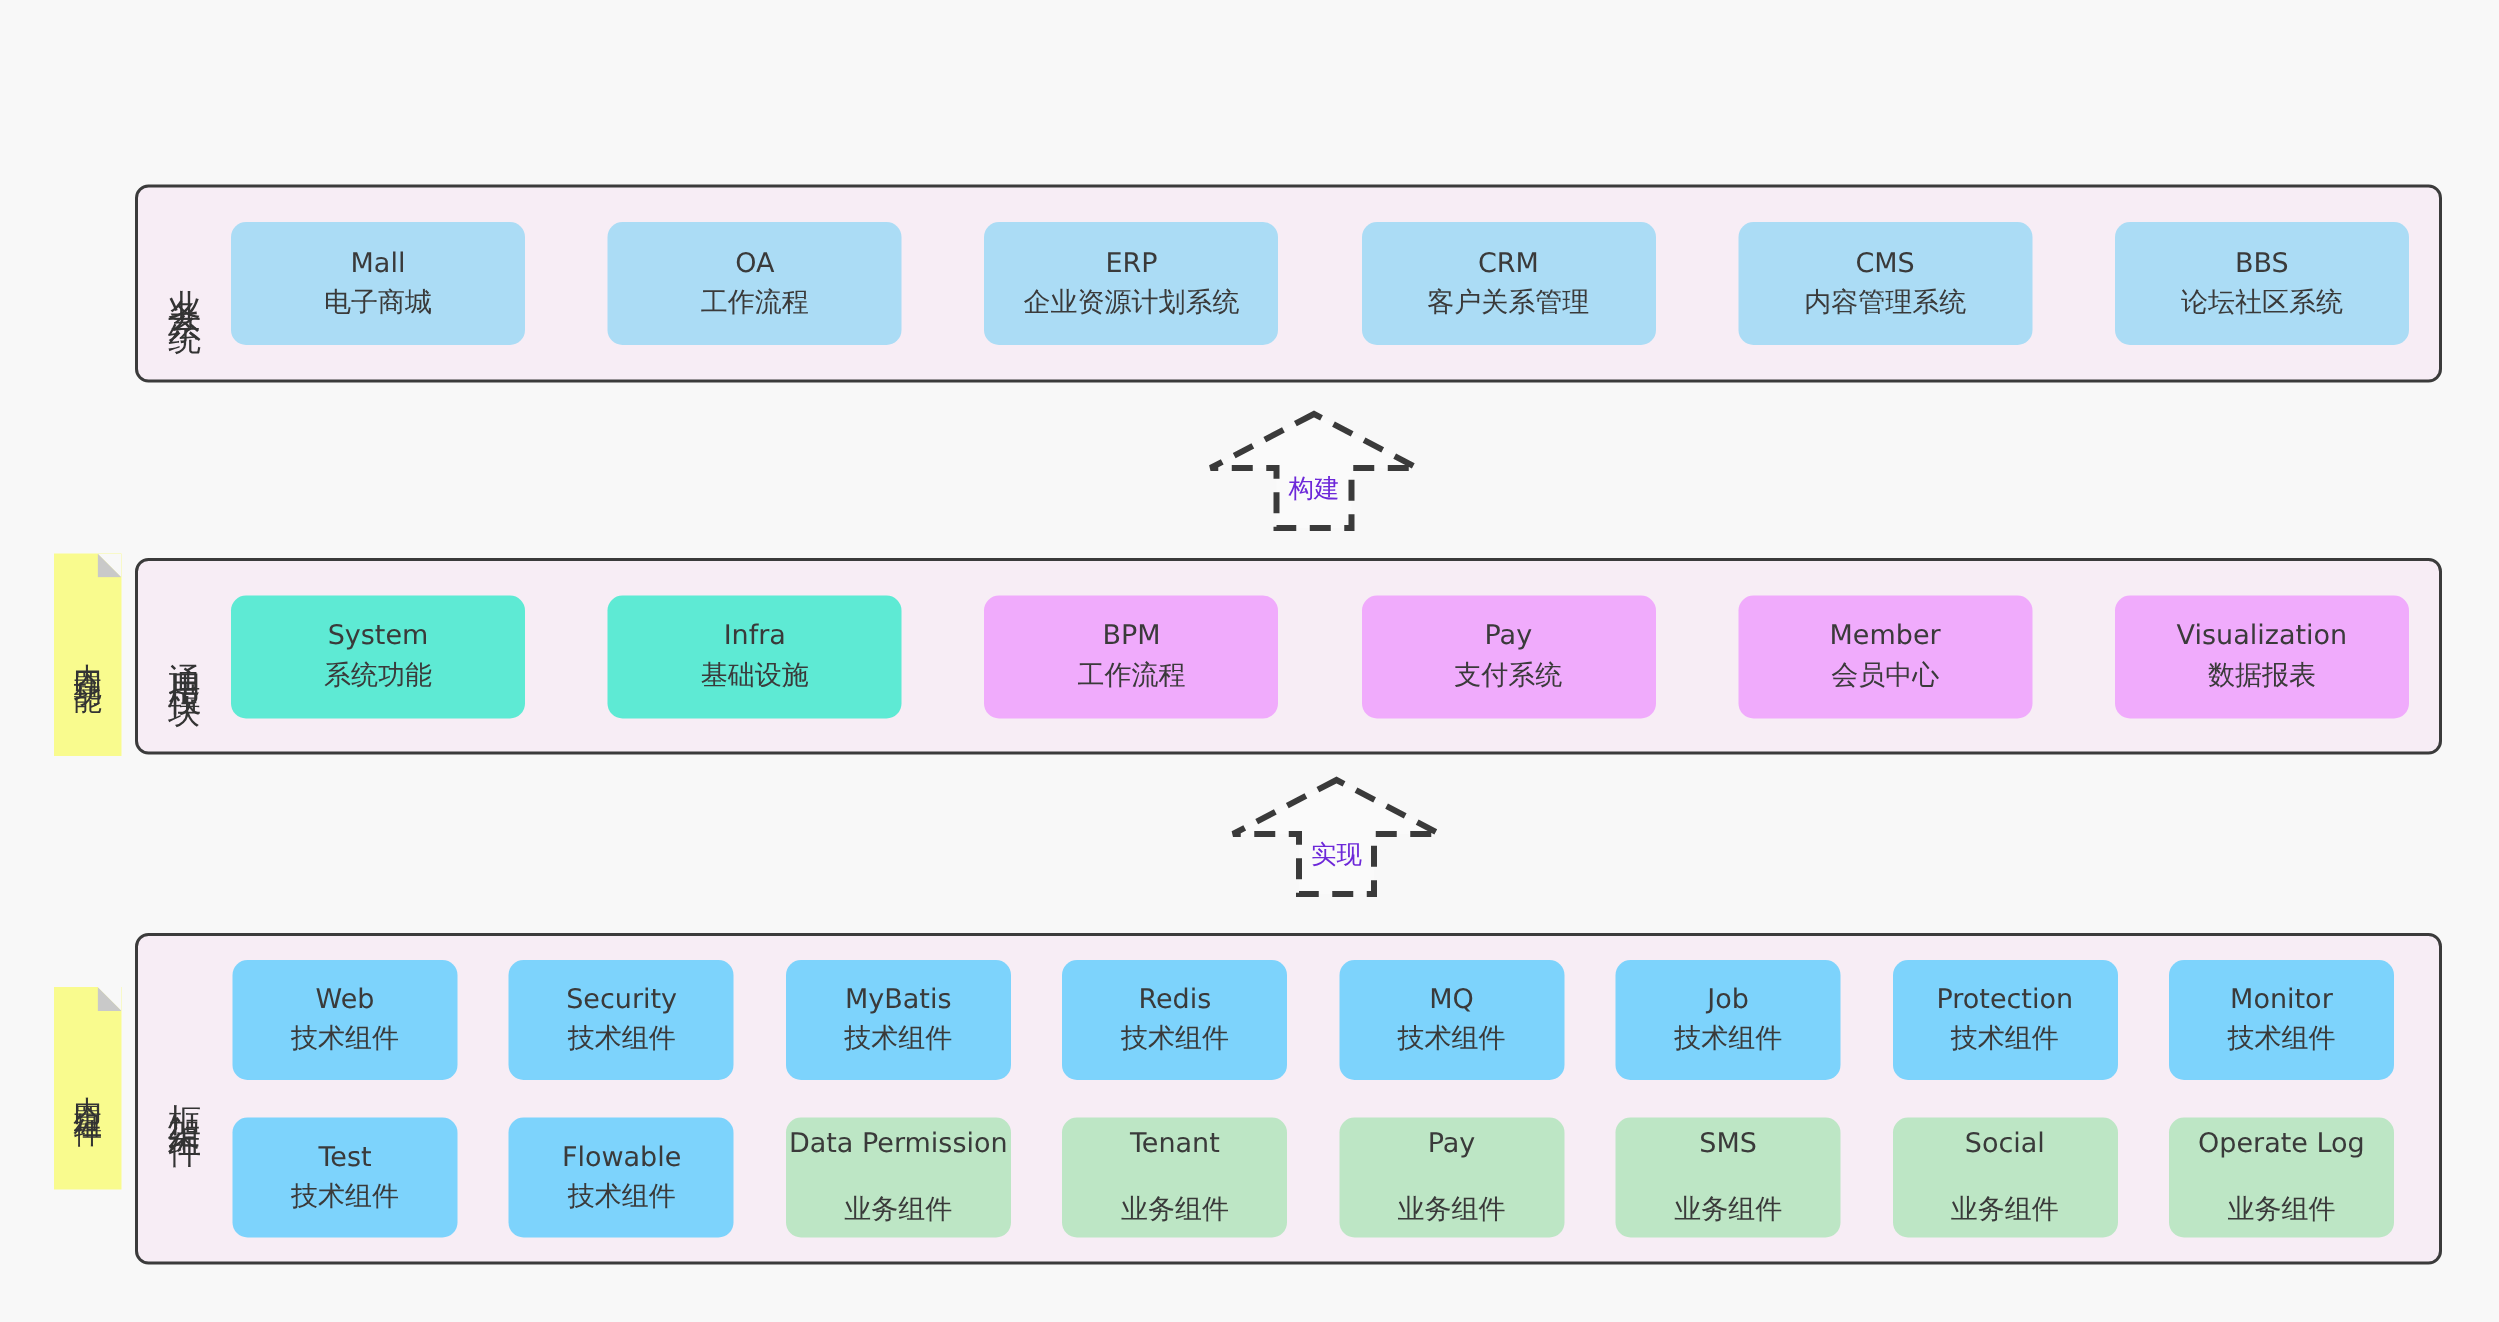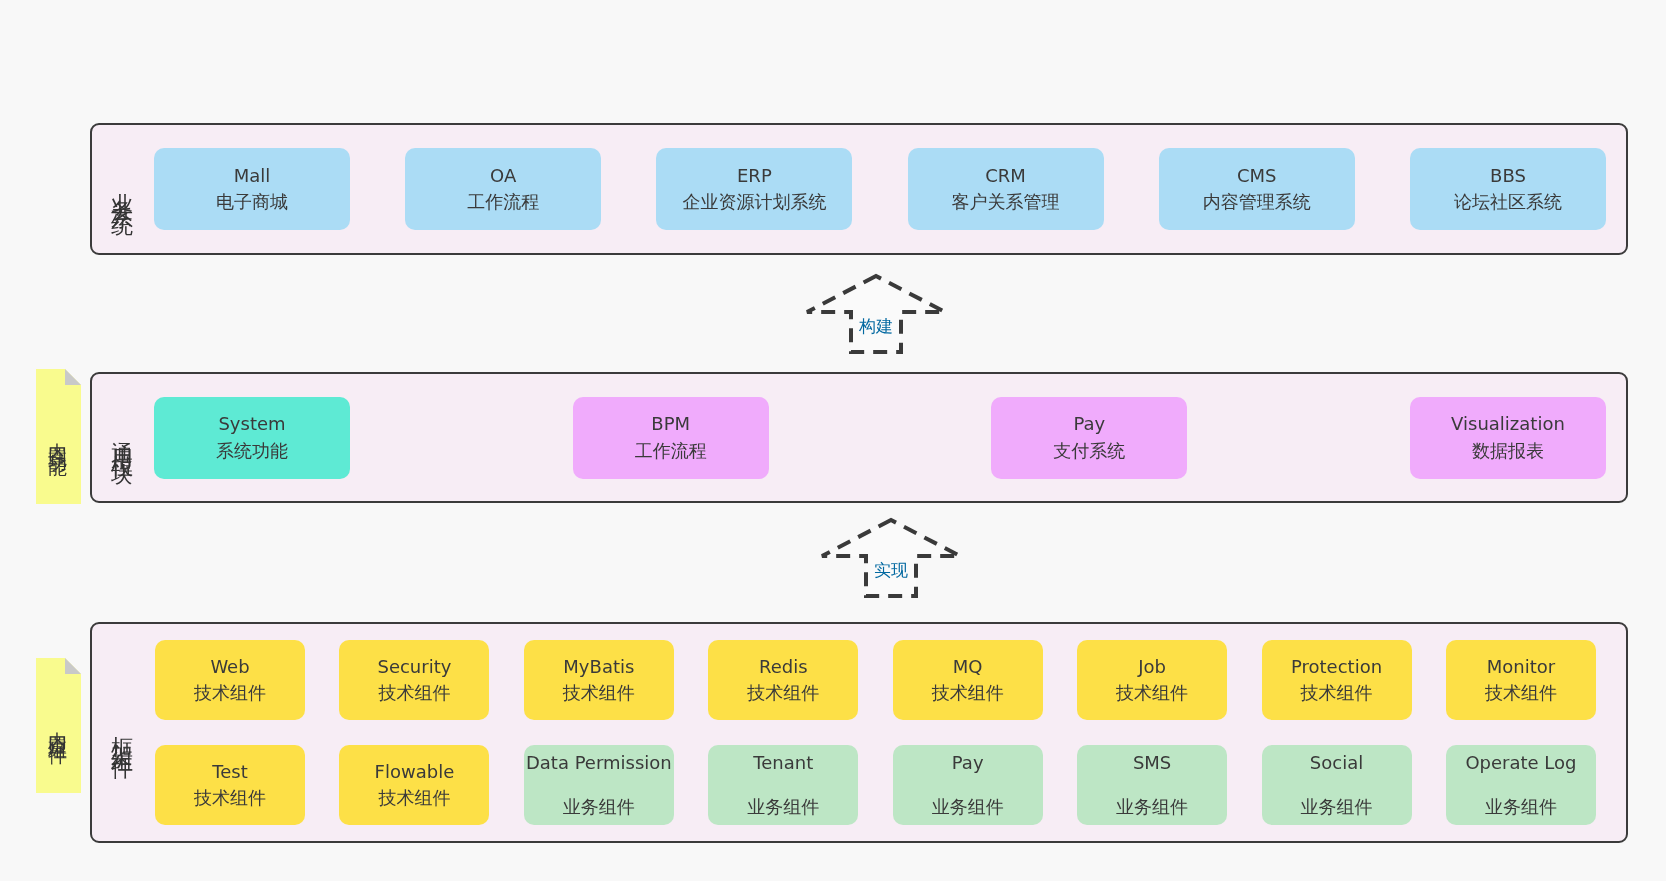--- a/index.html
+++ b/index.html
@@ -22,40 +22,40 @@
   #comp-row-1{top:16px;}
   #comp-row-2{top:121px;}
 
   .box{display:flex;flex-direction:column;justify-content:center;align-items:center;
     text-align:center;border-radius:10px;font-size:18px;line-height:1.45;color:#3a3a3a;}
   .row6 .box{width:196px;height:82px;}
   .row8 .box{width:150px;height:80px;}
   .blue{background:#abdcf5;}
   .red{background:#5eead4;}
   .pink{background:#f0abfc;}
-  .green{background:#fde047;}
+  .green{background:#7dd3fc;}
   .green-light{background:#bde6c5;gap:18px;}
 
   .sticky{position:absolute;left:36px;width:45px;height:135px;background:#f9fb8e;}
   #sticky-modules{top:369px;}
   #sticky-components{top:658px;}
   .sticky-label{position:absolute;left:50%;top:50%;transform:translate(-50%,-50%);
     writing-mode:vertical-rl;text-orientation:upright;font-size:19px;letter-spacing:5px;
     color:#333;white-space:nowrap;}
   .sticky .cut{position:absolute;top:0;right:0;width:16px;height:16px;background:#f8f8f8;
     -webkit-clip-path:polygon(0 0,100% 0,100% 100%);clip-path:polygon(0 0,100% 0,100% 100%);}
   .sticky .fold{position:absolute;top:0;right:0;width:16px;height:16px;background:#c9c9c9;
     -webkit-clip-path:polygon(0 0,100% 100%,0 100%);clip-path:polygon(0 0,100% 100%,0 100%);}
 
   .arrow{position:absolute;width:150px;height:84px;}
   #arrow-build{left:801px;top:272px;}
   #arrow-implement{left:816px;top:516px;}
   .arrow svg{display:block;width:150px;height:84px;}
   .arrow-label{position:absolute;left:50%;top:54px;transform:translate(-50%,-50%);
-    font-size:17px;color:#0369a1;background:#fafafa;padding:0 3px;white-space:nowrap;}
+    font-size:17px;color:#6d28d9;background:#fafafa;padding:0 3px;white-space:nowrap;}
 </style>
 </head>
 <body>
 
 <div id="canvas">
 
   <div class="band" id="band-business">
     <div class="band-label">业务系统</div>
     <div class="row6">
       <div class="box blue">
@@ -92,27 +92,35 @@
     <div class="arrow-label">构建</div>
   </div>
 
   <div class="band" id="band-modules">
     <div class="band-label">通用模块</div>
     <div class="row6">
       <div class="box red">
         <div>System</div>
         <div>系统功能</div>
       </div>
+      <div class="box red">
+        <div>Infra</div>
+        <div>基础设施</div>
+      </div>
       <div class="box pink">
         <div>BPM</div>
         <div>工作流程</div>
       </div>
       <div class="box pink">
         <div>Pay</div>
         <div>支付系统</div>
+      </div>
+      <div class="box pink">
+        <div>Member</div>
+        <div>会员中心</div>
       </div>
       <div class="box pink">
         <div>Visualization</div>
         <div>数据报表</div>
       </div>
     </div>
   </div>
   <div class="sticky" id="sticky-modules">
     <span class="cut"></span>
     <span class="fold"></span>

